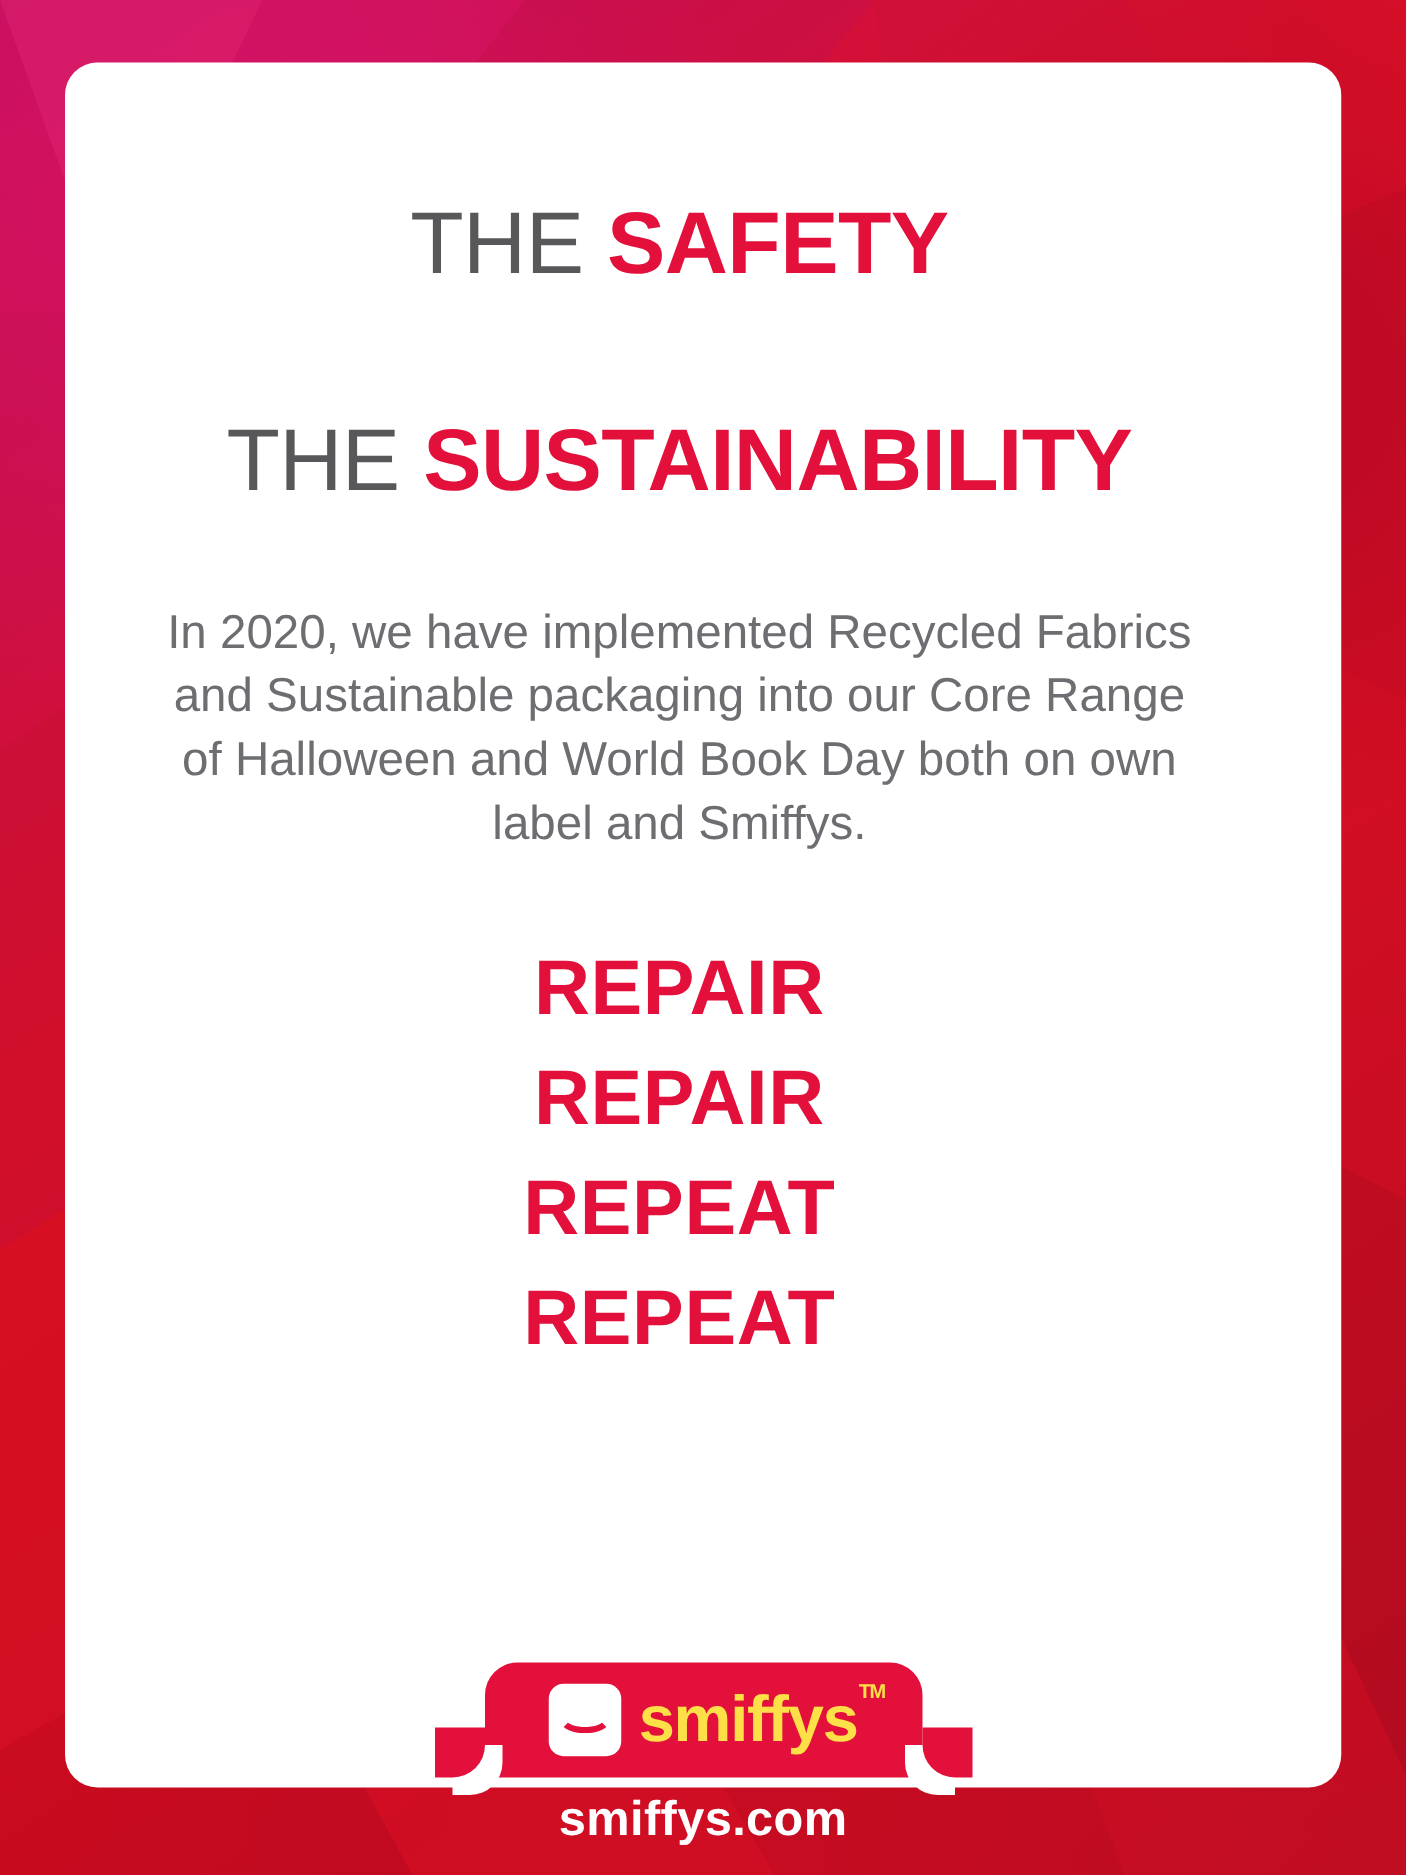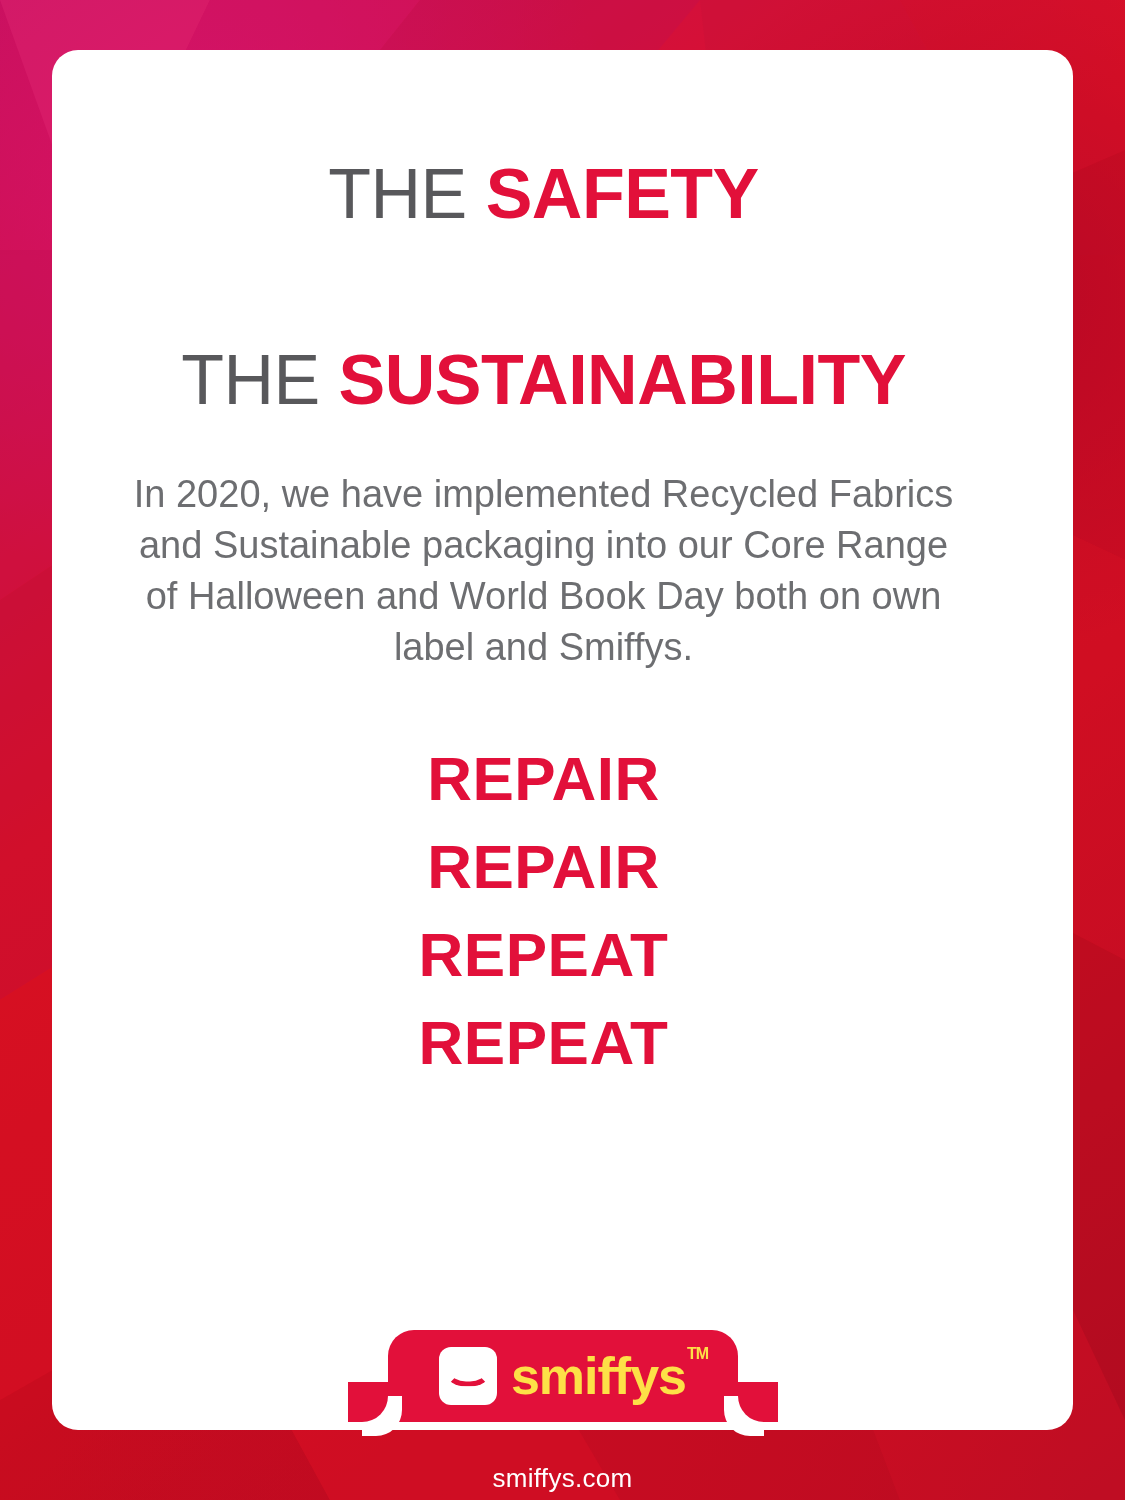--- a/index.html
+++ b/index.html
@@ -58,38 +58,38 @@
   }
   .heading .accent {
     color: #e2103a;
     font-weight: 700;
   }
 
   .heading-safety {
     margin-top: 48px;
   }
   .heading-sustainability {
-    margin-top: 16px;
+    margin-top: 4px;
   }
 
   .body-text {
     font-size: 38px;
     line-height: 1.34;
     color: #6d6e71;
     margin: 0 auto;
     font-weight: 400;
   }
 
   .body-safety {
     margin-top: 52px;
     width: 830px;
   }
 
   .body-sustainability {
-    margin-top: 52px;
+    margin-top: 76px;
     width: 820px;
   }
 
   .spacer-a { height: 96px; }
   .spacer-b { height: 62px; }
 
   .slogan {
     margin-top: 0;
     color: #e2103a;
     font-weight: 700;
@@ -168,25 +168,25 @@
     right: -22px;
     font-size: 16px;
     font-weight: 700;
     margin-left: 16px;
   }
 
   .site-url {
     position: absolute;
     left: 0;
     right: 0;
-    bottom: 6px;
+    bottom: 22px;
     text-align: center;
     color: #ffffff;
-    font-size: 26px;
-    font-weight: 400;
+    font-size: 39px;
+    font-weight: 700;
     letter-spacing: 0.3px;
   }
 </style>
 </head>
 <body>
 
 <div class="poster">
 
   <svg class="facets" viewBox="0 0 1125 1500" preserveAspectRatio="none">
     <g opacity="0.30">

